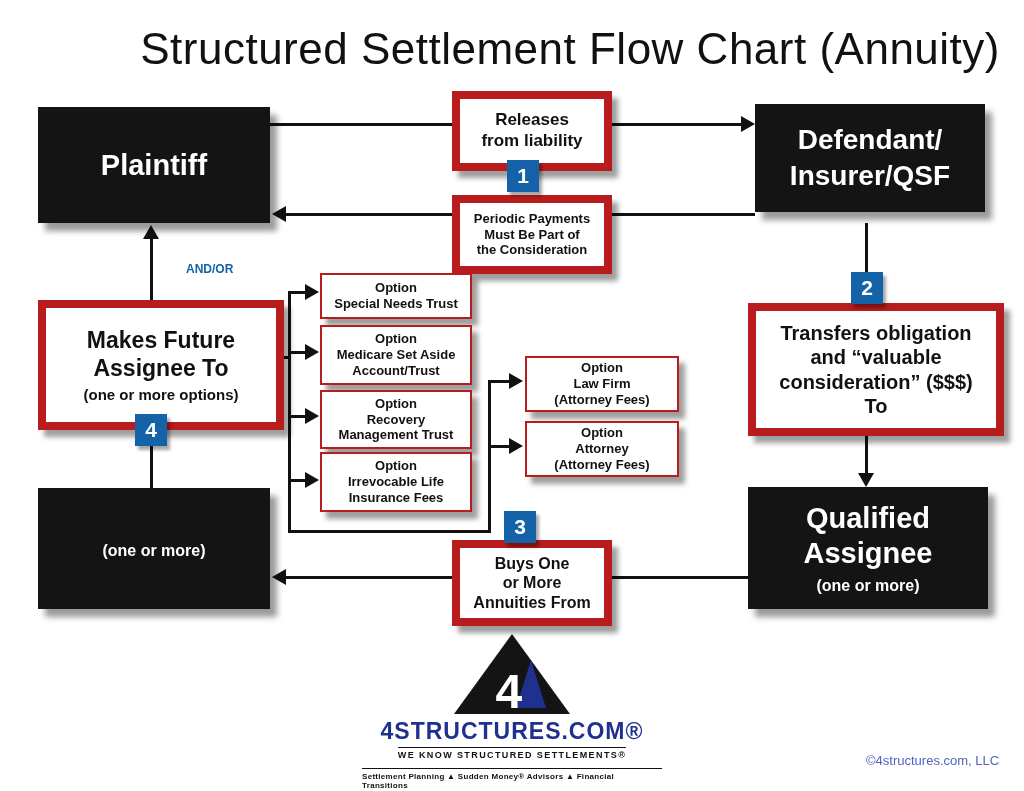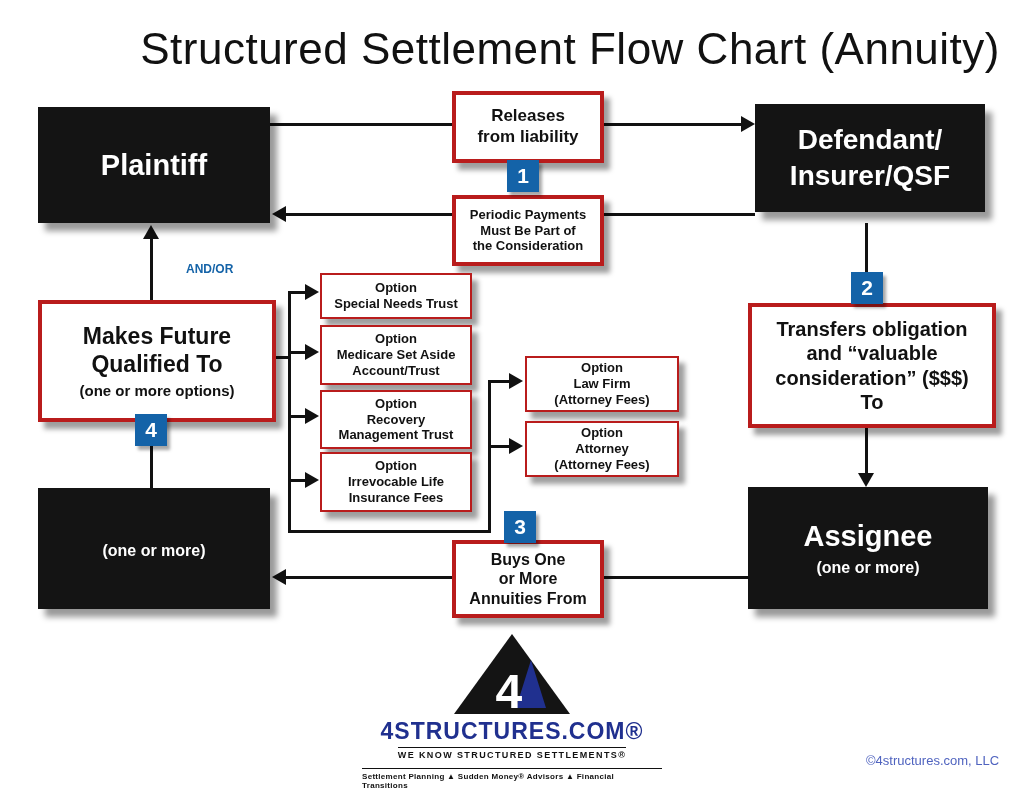--- a/index.html
+++ b/index.html
@@ -5,21 +5,21 @@
   html,body{margin:0;padding:0;background:#fff;}
   .canvas{position:relative;width:1024px;height:791px;background:#ffffff;
           font-family:"Liberation Sans", sans-serif;overflow:hidden;color:#111;}
 
   .title{position:absolute;left:40px;top:24px;width:960px;font-size:44px;
          font-weight:400;color:#111;letter-spacing:.5px;white-space:nowrap;text-align:right;}
 
   .bbox{position:absolute;background:#141414;color:#fff;display:flex;flex-direction:column;
         align-items:center;justify-content:center;text-align:center;font-weight:bold;
         box-shadow:7px 8px 6px rgba(0,0,0,.40);z-index:2;}
-  .wbox{position:absolute;background:#fff;border:4px solid #b91c1c;display:flex;flex-direction:column;
+  .wbox{position:absolute;background:#fff;border:8px solid #b91c1c;display:flex;flex-direction:column;
         align-items:center;justify-content:center;text-align:center;font-weight:bold;color:#111;
         box-shadow:6px 7px 5px rgba(0,0,0,.38);z-index:2;line-height:1.22;}
   .ln{display:block;}
   .sub{display:block;font-weight:bold;margin-top:4px;}
 
   .step{position:absolute;width:32px;height:32px;background:#1463a8;color:#fff;font-weight:bold;
         font-size:21px;display:flex;align-items:center;justify-content:center;z-index:3;
         box-shadow:3px 4px 3px rgba(0,0,0,.35);}
 
   .hl{position:absolute;height:3px;background:#111;z-index:1;}
@@ -104,20 +104,21 @@
   <div class="bbox" style="left:38px;top:107px;width:232px;height:116px;font-size:29px;">
     <span class="ln">Plaintiff</span>
   </div>
 
   <div class="bbox" style="left:755px;top:104px;width:230px;height:108px;font-size:28px;line-height:1.3;">
     <span class="ln">Defendant/</span>
     <span class="ln">Insurer/QSF</span>
   </div>
 
   <div class="bbox" style="left:748px;top:487px;width:240px;height:122px;font-size:29px;line-height:1.22;">
+    <span class="ln">Qualified</span>
     <span class="ln">Assignee</span>
     <span class="sub" style="font-size:16px;">(one or more)</span>
   </div>
 
   <div class="bbox" style="left:38px;top:488px;width:232px;height:121px;font-size:30px;">
     <span class="sub" style="font-size:16px;">(one or more)</span>
   </div>
 
   <div class="wbox" style="left:452px;top:91px;width:144px;height:64px;font-size:17px;">
     <span class="ln">Releases</span>
@@ -132,21 +133,21 @@
   </div>
 
   <div class="wbox" style="left:452px;top:195px;width:144px;height:63px;font-size:13px;">
     <span class="ln">Periodic Payments</span>
     <span class="ln">Must Be Part of</span>
     <span class="ln">the Consideration</span>
   </div>
 
   <div class="wbox" style="left:38px;top:300px;width:230px;height:114px;font-size:23px;">
     <span class="ln">Makes Future</span>
-    <span class="ln">Qualified To</span>
+    <span class="ln">Assignee To</span>
     <span class="sub" style="font-size:15px;">(one or more options)</span>
   </div>
 
   <div class="wbox" style="left:452px;top:540px;width:144px;height:70px;font-size:16px;">
     <span class="ln">Buys One</span>
     <span class="ln">or More</span>
     <span class="ln">Annuities From</span>
   </div>
 
   <div class="wbox" style="left:320px;top:273px;width:148px;height:42px;font-size:13px;border-width:2px;">

